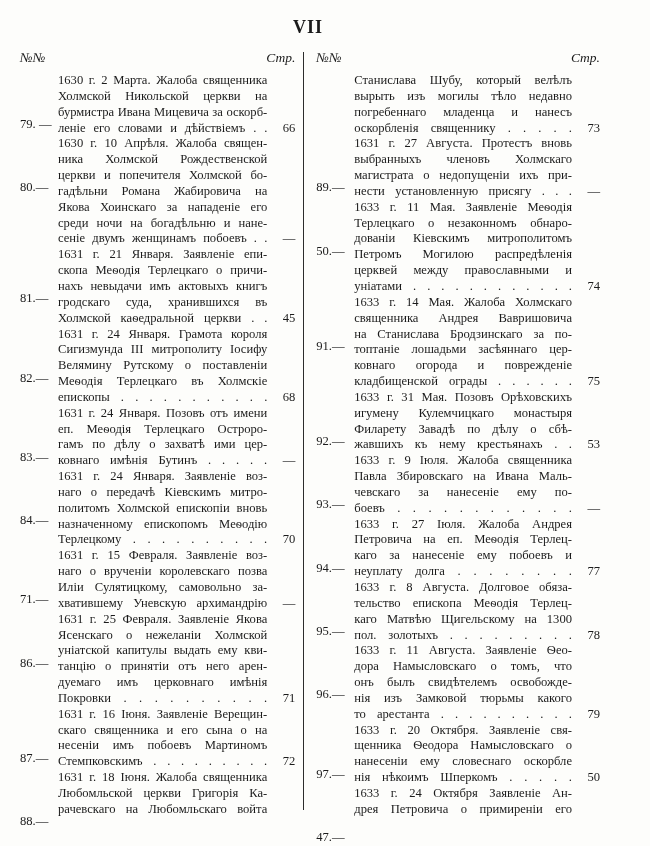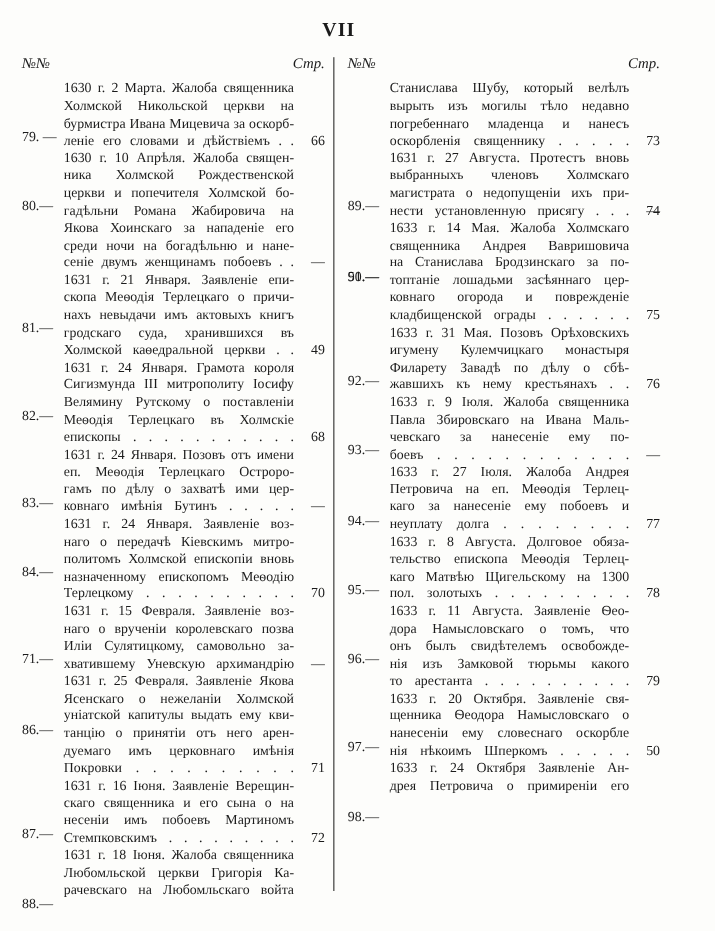--- a/index.html
+++ b/index.html
@@ -87,47 +87,47 @@
   <div class="columns">
 
     <div class="col col-left">
       <div class="col-head">
         <span>№№</span>
         <span>Стр.</span>
       </div>
       <div class="entries" id="entries-left">
           <div class="entry"><span class="entry-num">79. —</span><span class="entry-text">1630 г. 2 Марта. Жалоба священника<br>Холмской Никольской церкви на<br>бурмистра Ивана Мицевича за оскорб-<br>леніе его словами и дѣйствіемъ . .</span><span class="entry-page">66</span></div>
           <div class="entry"><span class="entry-num">80.—</span><span class="entry-text">1630 г. 10 Апрѣля. Жалоба священ-<br>ника Холмской Рождественской<br>церкви и попечителя Холмской бо-<br>гадѣльни Романа Жабировича на<br>Якова Хоинскаго за нападеніе его<br>среди ночи на богадѣльню и нане-<br>сеніе двумъ женщинамъ побоевъ . .</span><span class="entry-page">—</span></div>
-          <div class="entry"><span class="entry-num">81.—</span><span class="entry-text">1631 г. 21 Января. Заявленіе епи-<br>скопа Меѳодія Терлецкаго о причи-<br>нахъ невыдачи имъ актовыхъ книгъ<br>гродскаго суда, хранившихся въ<br>Холмской каѳедральной церкви . .</span><span class="entry-page">49</span></div>
+          <div class="entry"><span class="entry-num">81.—</span><span class="entry-text">1631 г. 21 Января. Заявленіе епи-<br>скопа Меѳодія Терлецкаго о причи-<br>нахъ невыдачи имъ актовыхъ книгъ<br>гродскаго суда, хранившихся въ<br>Холмской каѳедральной церкви . .</span><span class="entry-page">45</span></div>
           <div class="entry"><span class="entry-num">82.—</span><span class="entry-text">1631 г. 24 Января. Грамота короля<br>Сигизмунда III митрополиту Іосифу<br>Велямину Рутскому о поставленіи<br>Меѳодія Терлецкаго въ Холмскіе<br>епископы . . . . . . . . . . .</span><span class="entry-page">68</span></div>
           <div class="entry"><span class="entry-num">83.—</span><span class="entry-text">1631 г. 24 Января. Позовъ отъ имени<br>еп. Меѳодія Терлецкаго Остроро-<br>гамъ по дѣлу о захватѣ ими цер-<br>ковнаго имѣнія Бутинъ . . . . .</span><span class="entry-page">—</span></div>
           <div class="entry"><span class="entry-num">84.—</span><span class="entry-text">1631 г. 24 Января. Заявленіе воз-<br>наго о передачѣ Кіевскимъ митро-<br>политомъ Холмской епископіи вновь<br>назначенному епископомъ Меѳодію<br>Терлецкому . . . . . . . . . .</span><span class="entry-page">70</span></div>
           <div class="entry"><span class="entry-num">71.—</span><span class="entry-text">1631 г. 15 Февраля. Заявленіе воз-<br>наго о врученіи королевскаго позва<br>Иліи Сулятицкому, самовольно за-<br>хватившему Уневскую архимандрію</span><span class="entry-page">—</span></div>
           <div class="entry"><span class="entry-num">86.—</span><span class="entry-text">1631 г. 25 Февраля. Заявленіе Якова<br>Ясенскаго о нежеланіи Холмской<br>уніатской капитулы выдать ему кви-<br>танцію о принятіи отъ него арен-<br>дуемаго имъ церковнаго имѣнія<br>Покровки . . . . .   . . . . .</span><span class="entry-page">71</span></div>
           <div class="entry"><span class="entry-num">87.—</span><span class="entry-text">1631 г. 16 Іюня. Заявленіе Верещин-<br>скаго священника и его сына о на<br>несеніи имъ побоевъ Мартиномъ<br>Стемпковскимъ . . . . . . . . .</span><span class="entry-page">72</span></div>
           <div class="entry"><span class="entry-num">88.—</span><span class="entry-text">1631 г. 18 Іюня. Жалоба священника<br>Любомльской церкви Григорія Ка-<br>рачевскаго на Любомльскаго войта</span><span class="entry-page"></span></div>
         </div>
     </div>
 
     <div class="divider"></div>
 
     <div class="col col-right">
       <div class="col-head">
         <span>№№</span>
         <span>Стр.</span>
       </div>
       <div class="entries" id="entries-right">
           <div class="entry"><span class="entry-num"></span><span class="entry-text">Станислава Шубу, который велѣлъ<br>вырыть изъ могилы тѣло недавно<br>погребеннаго младенца и нанесъ<br>оскорбленія священнику . . . . .</span><span class="entry-page">73</span></div>
           <div class="entry"><span class="entry-num">89.—</span><span class="entry-text">1631 г. 27 Августа. Протестъ вновь<br>выбранныхъ членовъ Холмскаго<br>магистрата о недопущеніи ихъ при-<br>нести установленную присягу . . .</span><span class="entry-page">—</span></div>
-          <div class="entry"><span class="entry-num">50.—</span><span class="entry-page">74</span></div>
+          <div class="entry"><span class="entry-num">50.—</span><span class="entry-text">1633 г. 11 Мая. Заявленіе Меѳодія<br>Терлецкаго о незаконномъ обнаро-<br>дованіи Кіевскимъ митрополитомъ<br>Петромъ Могилою распредѣленія<br>церквей между православными и<br>уніатами . . . . . . . . . . . .</span><span class="entry-page">74</span></div>
           <div class="entry"><span class="entry-num">91.—</span><span class="entry-text">1633 г. 14 Мая. Жалоба Холмскаго<br>священника Андрея Вавришовича<br>на Станислава Бродзинскаго за по-<br>топтаніе лошадьми засѣяннаго цер-<br>ковнаго огорода и поврежденіе<br>кладбищенской ограды . . . . . .</span><span class="entry-page">75</span></div>
-          <div class="entry"><span class="entry-num">92.—</span><span class="entry-text">1633 г. 31 Мая. Позовъ Орѣховскихъ<br>игумену Кулемчицкаго монастыря<br>Филарету Завадѣ по дѣлу о сбѣ-<br>жавшихъ къ нему крестьянахъ . .</span><span class="entry-page">76</span></div>
+          <div class="entry"><span class="entry-num">92.—</span><span class="entry-text">1633 г. 31 Мая. Позовъ Орѣховскихъ<br>игумену Кулемчицкаго монастыря<br>Филарету Завадѣ по дѣлу о сбѣ-<br>жавшихъ къ нему крестьянахъ . .</span><span class="entry-page">53</span></div>
           <div class="entry"><span class="entry-num">93.—</span><span class="entry-text">1633 г. 9 Іюля. Жалоба священника<br>Павла Збировскаго на Ивана Маль-<br>чевскаго за нанесеніе ему по-<br>боевъ . . .   . . . . . . . . .</span><span class="entry-page">—</span></div>
           <div class="entry"><span class="entry-num">94.—</span><span class="entry-text">1633 г. 27 Іюля. Жалоба Андрея<br>Петровича на еп. Меѳодія Терлец-<br>каго за нанесеніе ему побоевъ и<br>неуплату долга . . . . . . . .</span><span class="entry-page">77</span></div>
           <div class="entry"><span class="entry-num">95.—</span><span class="entry-text">1633 г. 8 Августа. Долговое обяза-<br>тельство епископа Меѳодія Терлец-<br>каго Матвѣю Щигельскому на 1300<br>пол. золотыхъ . . . . . . . . .</span><span class="entry-page">78</span></div>
           <div class="entry"><span class="entry-num">96.—</span><span class="entry-text">1633 г. 11 Августа. Заявленіе Ѳео-<br>дора Намысловскаго о томъ, что<br>онъ былъ свидѣтелемъ освобожде-<br>нія изъ Замковой тюрьмы какого<br>то арестанта . . . . . . . . . .</span><span class="entry-page">79</span></div>
           <div class="entry"><span class="entry-num">97.—</span><span class="entry-text">1633 г. 20 Октября. Заявленіе свя-<br>щенника Ѳеодора Намысловскаго о<br>нанесеніи ему словеснаго оскорбле<br>нія нѣкоимъ Шперкомъ . . . . .</span><span class="entry-page">50</span></div>
-          <div class="entry"><span class="entry-num">98.—</span><span class="entry-text">1633 г. 24 Октября  Заявленіе Ан-<br>дрея Петровича о примиреніи его</span><span class="entry-page"></span></div>
+          <div class="entry"><span class="entry-num">47.—</span><span class="entry-text">1633 г. 24 Октября  Заявленіе Ан-<br>дрея Петровича о примиреніи его</span><span class="entry-page"></span></div>
         </div>
     </div>
 
   </div>
 </div>
 
 </body></html>

